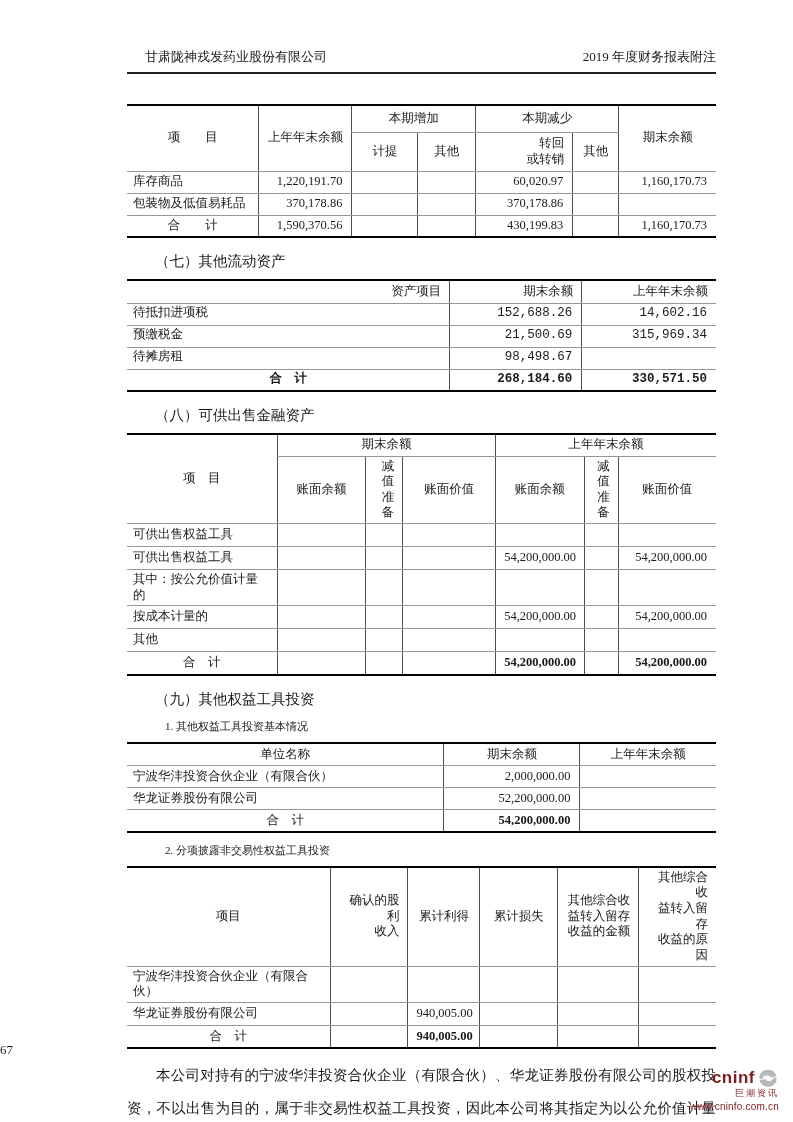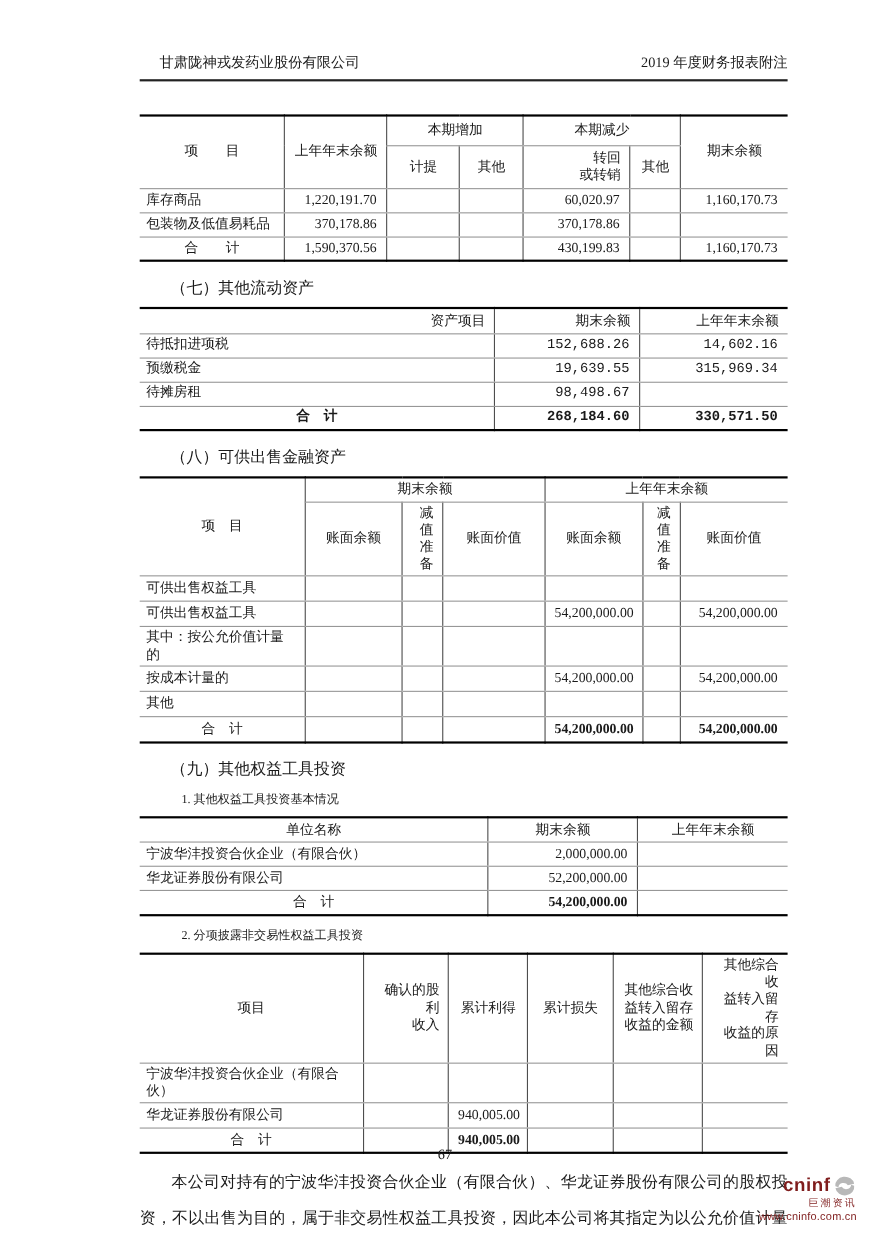--- a/index.html
+++ b/index.html
@@ -37,21 +37,21 @@
   .t9a tbody td { height:22px; }
   .t9b thead th { height:56px; }
   .t9b tbody td { height:23px; }
 
   .sec-heading { font-weight:normal; font-size:14.5px; padding-left:28px; margin:14px 0 8px 0; }
   .sub-heading { font-size:11px; padding-left:38px; margin:10px 0 8px 0; }
   .spacer-t1 { height:30px; }
 
   .body-para { margin-top:10px; font-size:14.5px; line-height:33px; text-indent:2em; text-align:justify; }
 
-  .page-number { position:absolute; left:16px; right:0; bottom:64px; text-align:center; font-size:13px; }
+  .page-number { position:absolute; left:0; right:0; bottom:64px; text-align:left; font-size:13px; }
 
   .cninfo-logo { position:absolute; right:14px; bottom:10px; text-align:right;
     color:#7f1d1d; font-family:"Liberation Sans","DejaVu Sans",sans-serif; line-height:1.1; }
   .cninfo-logo .row1 { display:flex; align-items:center; justify-content:flex-end; gap:2px;
     font-weight:bold; font-size:17px; letter-spacing:.5px; }
   .cninfo-logo .sub { font-size:9px; letter-spacing:2px; margin-top:1px; }
   .cninfo-logo .url { font-size:10px; margin-top:2px; letter-spacing:.2px; }
 </style>
 </head>
 <body>
@@ -138,21 +138,21 @@
         </tr>
       </thead>
       <tbody>
         <tr>
           <td class="l">待抵扣进项税</td>
           <td class="bl r">152,688.26</td>
           <td class="bl r">14,602.16</td>
         </tr>
         <tr>
           <td class="l">预缴税金</td>
-          <td class="bl r">19,639.55</td>
+          <td class="bl r">21,500.69</td>
           <td class="bl r">315,969.34</td>
         </tr>
         <tr>
           <td class="l">待摊房租</td>
           <td class="bl r">98,498.67</td>
           <td class="bl r"></td>
         </tr>
         <tr>
           <td class="b">合　计</td>
           <td class="bl r b">268,184.60</td>

